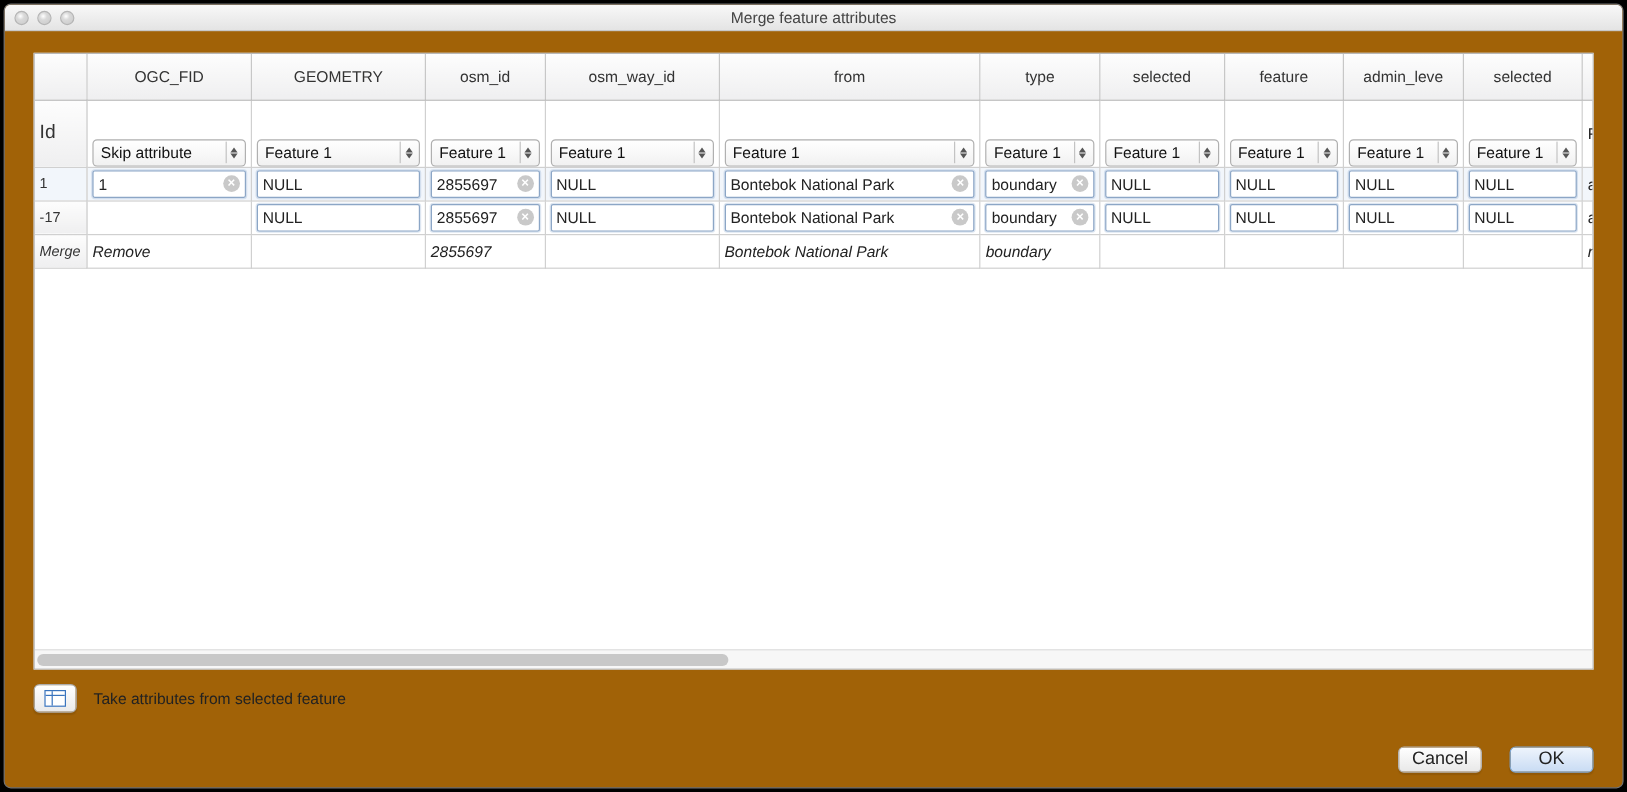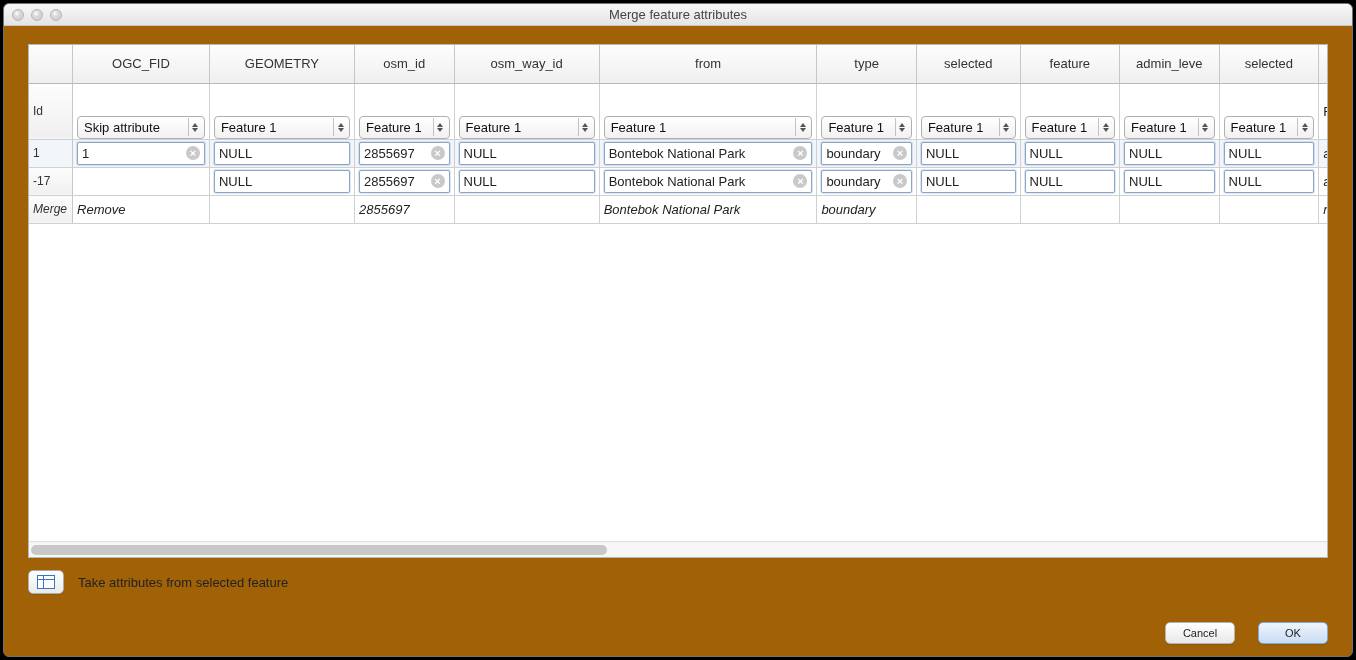--- a/index.html
+++ b/index.html
@@ -109,21 +109,21 @@
     height: 38px;
   }
   .rowhdr {
     background: linear-gradient(#fdfdfd, #efeff0);
     text-align: left;
     font-size: 12px;
     color: #333;
     border-right: 1px solid #c7c7c7;
     padding-left: 4px;
   }
-  tr.idrow .rowhdr { font-size: 12px; }
+  tr.idrow .rowhdr { font-size: 16px; }
   tr.sel td, tr.sel .rowhdr {
     background: #f2f6fb;
   }
   .combo {
     display: flex;
     align-items: center;
     height: 23px;
     background: linear-gradient(#ffffff, #f1f1f1);
     border: 1px solid #b0b0b0;
     border-radius: 4px;
@@ -243,21 +243,21 @@
     display:flex; justify-content:flex-end;
     gap:12px;
     padding: 14px 24px 12px 0;
   }
   .mac-btn {
     min-width:70px;
     height:22px;
     border-radius:5px;
     background:linear-gradient(#ffffff,#e8e8e8);
     border:1px solid #b3b3b3;
-    font-size:11px;
+    font-size:15px;
     text-align:center;
     line-height:20px;
     box-shadow:0 1px 1px rgba(0,0,0,0.1);
     padding: 0 10px;
   }
   .mac-btn.default {
     background:linear-gradient(#eef4fc,#c9dcf4);
     border-color:#7fa8d6;
     margin-left:11px;
   }

